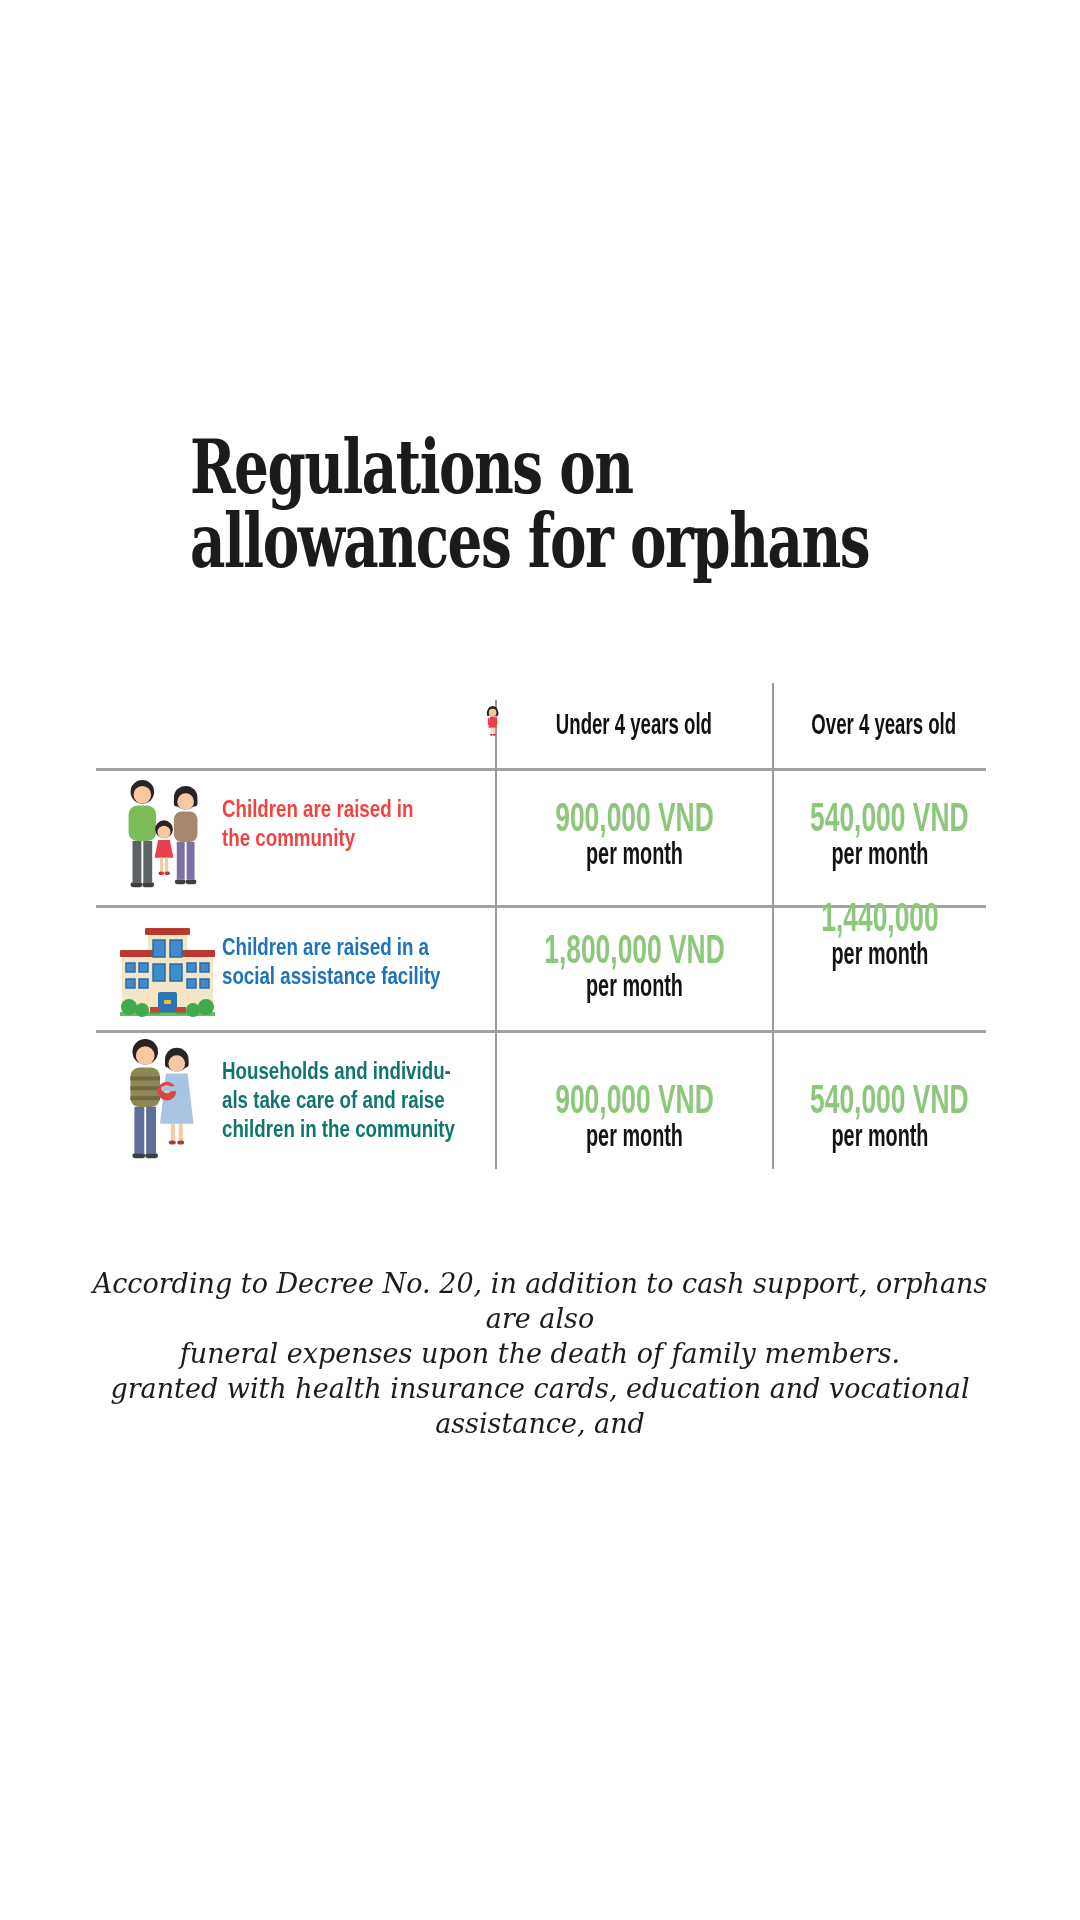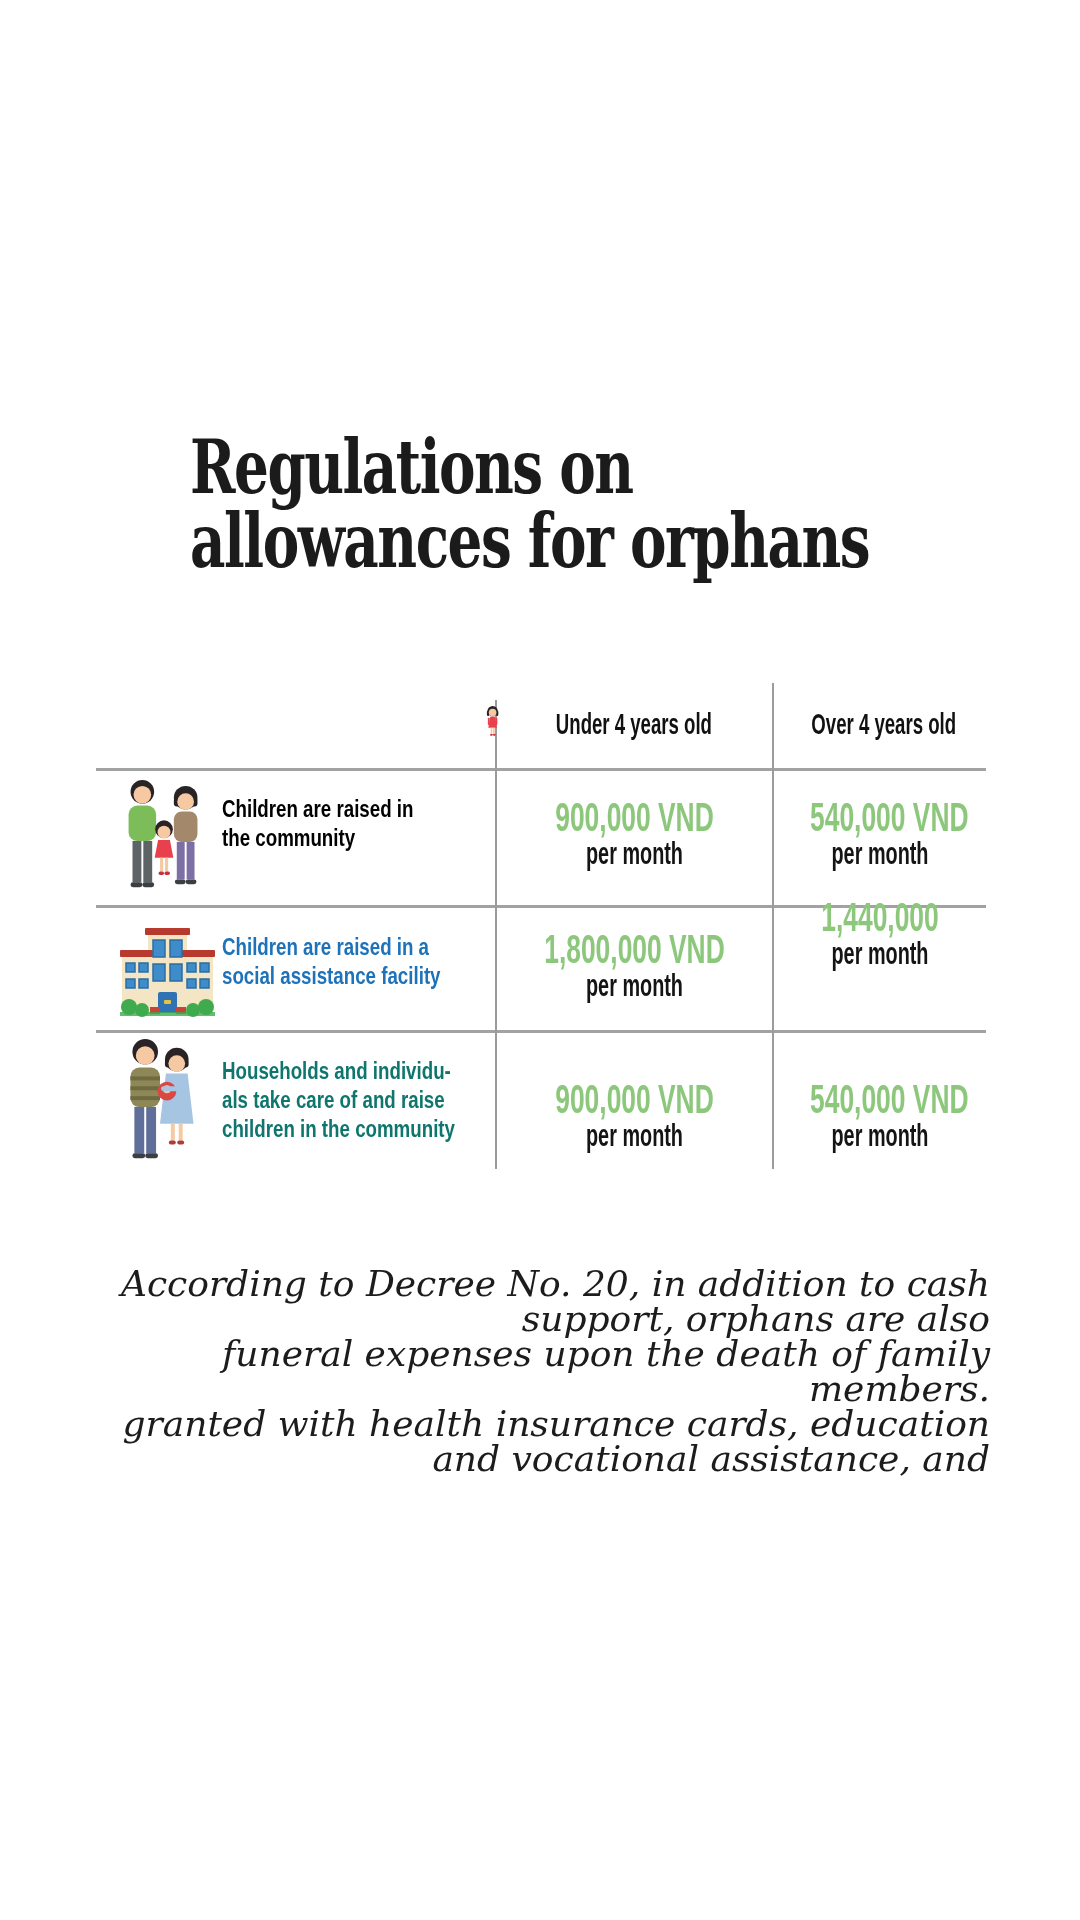--- a/index.html
+++ b/index.html
@@ -17,37 +17,37 @@
   .vline{position:absolute;width:2px;background:#9b9b9b;}
 
   
   .hdr{position:absolute;display:flex;align-items:center;justify-content:center;gap:8px;}
   .hdr-label{display:inline-block;font-weight:700;font-size:30px;color:#111;
              transform:scaleX(0.62);transform-origin:50% 50%;white-space:nowrap;}
 
   
   .row-label{position:absolute;left:222px;font-weight:700;font-size:24px;line-height:29px;}
   .row-label > div{transform:scaleX(0.78);transform-origin:0 50%;white-space:nowrap;}
-  .lbl-gray{color:#000000;}
+  .lbl-gray{color:#ef4444;}
   .lbl-blue{color:#1d72b9;}
   .lbl-red{color:#0f766e;}
 
   
   .cell{position:absolute;text-align:center;}
   .amount{display:block;font-weight:700;font-size:40px;line-height:42px;color:#8cc77c;
           transform:scaleX(0.66);transform-origin:50% 50%;white-space:nowrap;}
   .period{display:block;font-weight:700;font-size:31px;line-height:32px;color:#141414;
           transform:scaleX(0.64);transform-origin:50% 50%;white-space:nowrap;}
 
   
   .icon{position:absolute;}
 
   
-  .footnote{position:absolute;left:90px;top:1266px;width:900px;text-align:right;
-            font-family:"DejaVu Serif", serif;font-style:italic;font-size:36px;
+  .footnote{position:absolute;left:90px;top:1266px;width:900px;text-align:center;
+            font-family:"DejaVu Serif", serif;font-style:italic;font-size:27px;
             line-height:35px;color:#1c1c1c;}
 </style>
 </head>
 <body>
 
 <div class="page">
 
   <h1 class="title" style="margin:0">
     <span class="tline">Regulations on</span>
     <span class="tline">allowances for orphans</span>

